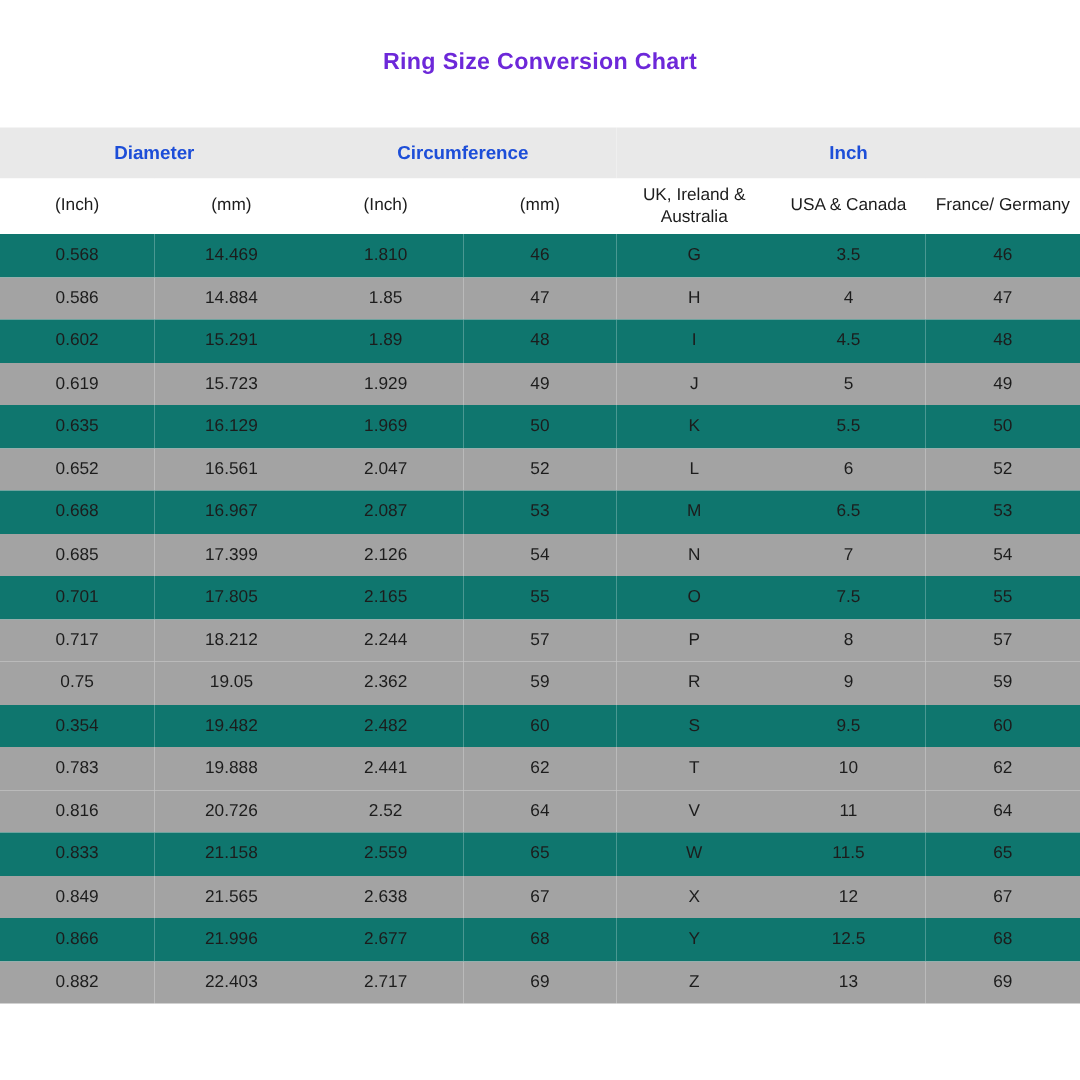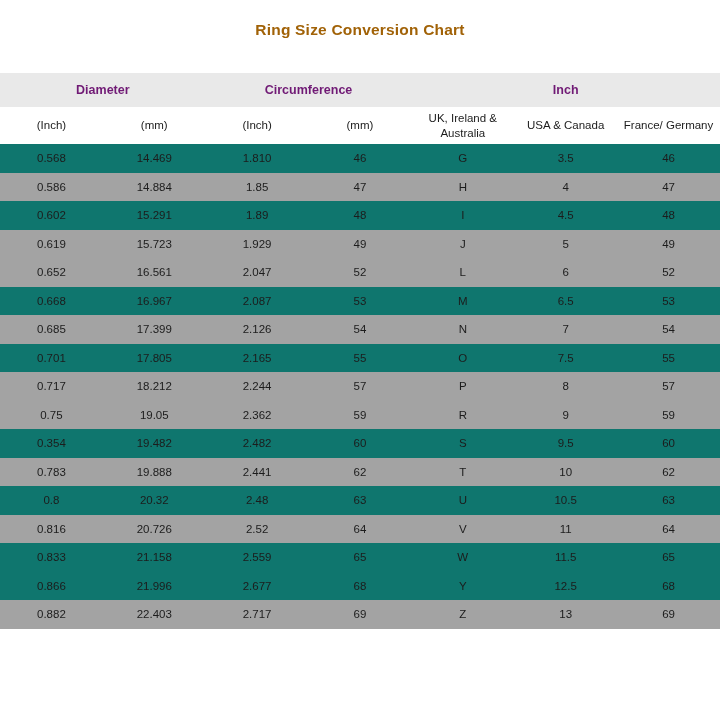--- a/index.html
+++ b/index.html
@@ -4,47 +4,47 @@
 <style>
   * { box-sizing: border-box; }
   html, body {
     margin: 0; padding: 0;
     width: 720px; height: 720px;
     background: #ffffff;
     font-family: "Liberation Sans", sans-serif;
     color: #1c1c1c;
   }
   .page-title {
-    margin: 0;
+    margin: 12px;
     padding-top: 21px;
     text-align: center;
     font-size: 15.5px;
     font-weight: 700;
-    color: #a16207;
+    color: #6d28d9;
     letter-spacing: 0.2px;
   }
   table.conversion-table {
     width: 720px;
     margin-top: 34px;
     border-collapse: collapse;
     table-layout: fixed;
   }
   table.conversion-table th,
   table.conversion-table td {
     padding: 0;
     text-align: center;
     vertical-align: middle;
     border: none;
   }
   tr.group-row th {
     background: #e9e9e9;
     height: 34px;
     font-size: 12.5px;
     font-weight: 700;
-    color: #701a75;
+    color: #1d4ed8;
   }
   tr.col-row th {
     background: #ffffff;
     height: 37px;
     font-size: 11.5px;
     font-weight: 400;
     line-height: 1.3;
     white-space: pre-line;
     color: #1c1c1c;
   }
@@ -110,20 +110,29 @@
       </tr>
       <tr>
         <td>0.619</td>
         <td>15.723</td>
         <td>1.929</td>
         <td>49</td>
         <td>J</td>
         <td>5</td>
         <td>49</td>
       </tr>
+      <tr class="stripe">
+        <td>0.635</td>
+        <td>16.129</td>
+        <td>1.969</td>
+        <td>50</td>
+        <td>K</td>
+        <td>5.5</td>
+        <td>50</td>
+      </tr>
       <tr>
         <td>0.652</td>
         <td>16.561</td>
         <td>2.047</td>
         <td>52</td>
         <td>L</td>
         <td>6</td>
         <td>52</td>
       </tr>
       <tr class="stripe">
@@ -182,47 +191,47 @@
       </tr>
       <tr>
         <td>0.783</td>
         <td>19.888</td>
         <td>2.441</td>
         <td>62</td>
         <td>T</td>
         <td>10</td>
         <td>62</td>
       </tr>
-      <tr class="stripe">
-        <td>0.8</td>
-        <td>20.32</td>
-        <td>2.48</td>
-        <td>63</td>
-        <td>U</td>
-        <td>10.5</td>
-        <td>63</td>
-      </tr>
       <tr>
         <td>0.816</td>
         <td>20.726</td>
         <td>2.52</td>
         <td>64</td>
         <td>V</td>
         <td>11</td>
         <td>64</td>
       </tr>
       <tr class="stripe">
         <td>0.833</td>
         <td>21.158</td>
         <td>2.559</td>
         <td>65</td>
         <td>W</td>
         <td>11.5</td>
         <td>65</td>
       </tr>
+      <tr>
+        <td>0.849</td>
+        <td>21.565</td>
+        <td>2.638</td>
+        <td>67</td>
+        <td>X</td>
+        <td>12</td>
+        <td>67</td>
+      </tr>
       <tr class="stripe">
         <td>0.866</td>
         <td>21.996</td>
         <td>2.677</td>
         <td>68</td>
         <td>Y</td>
         <td>12.5</td>
         <td>68</td>
       </tr>
       <tr>

